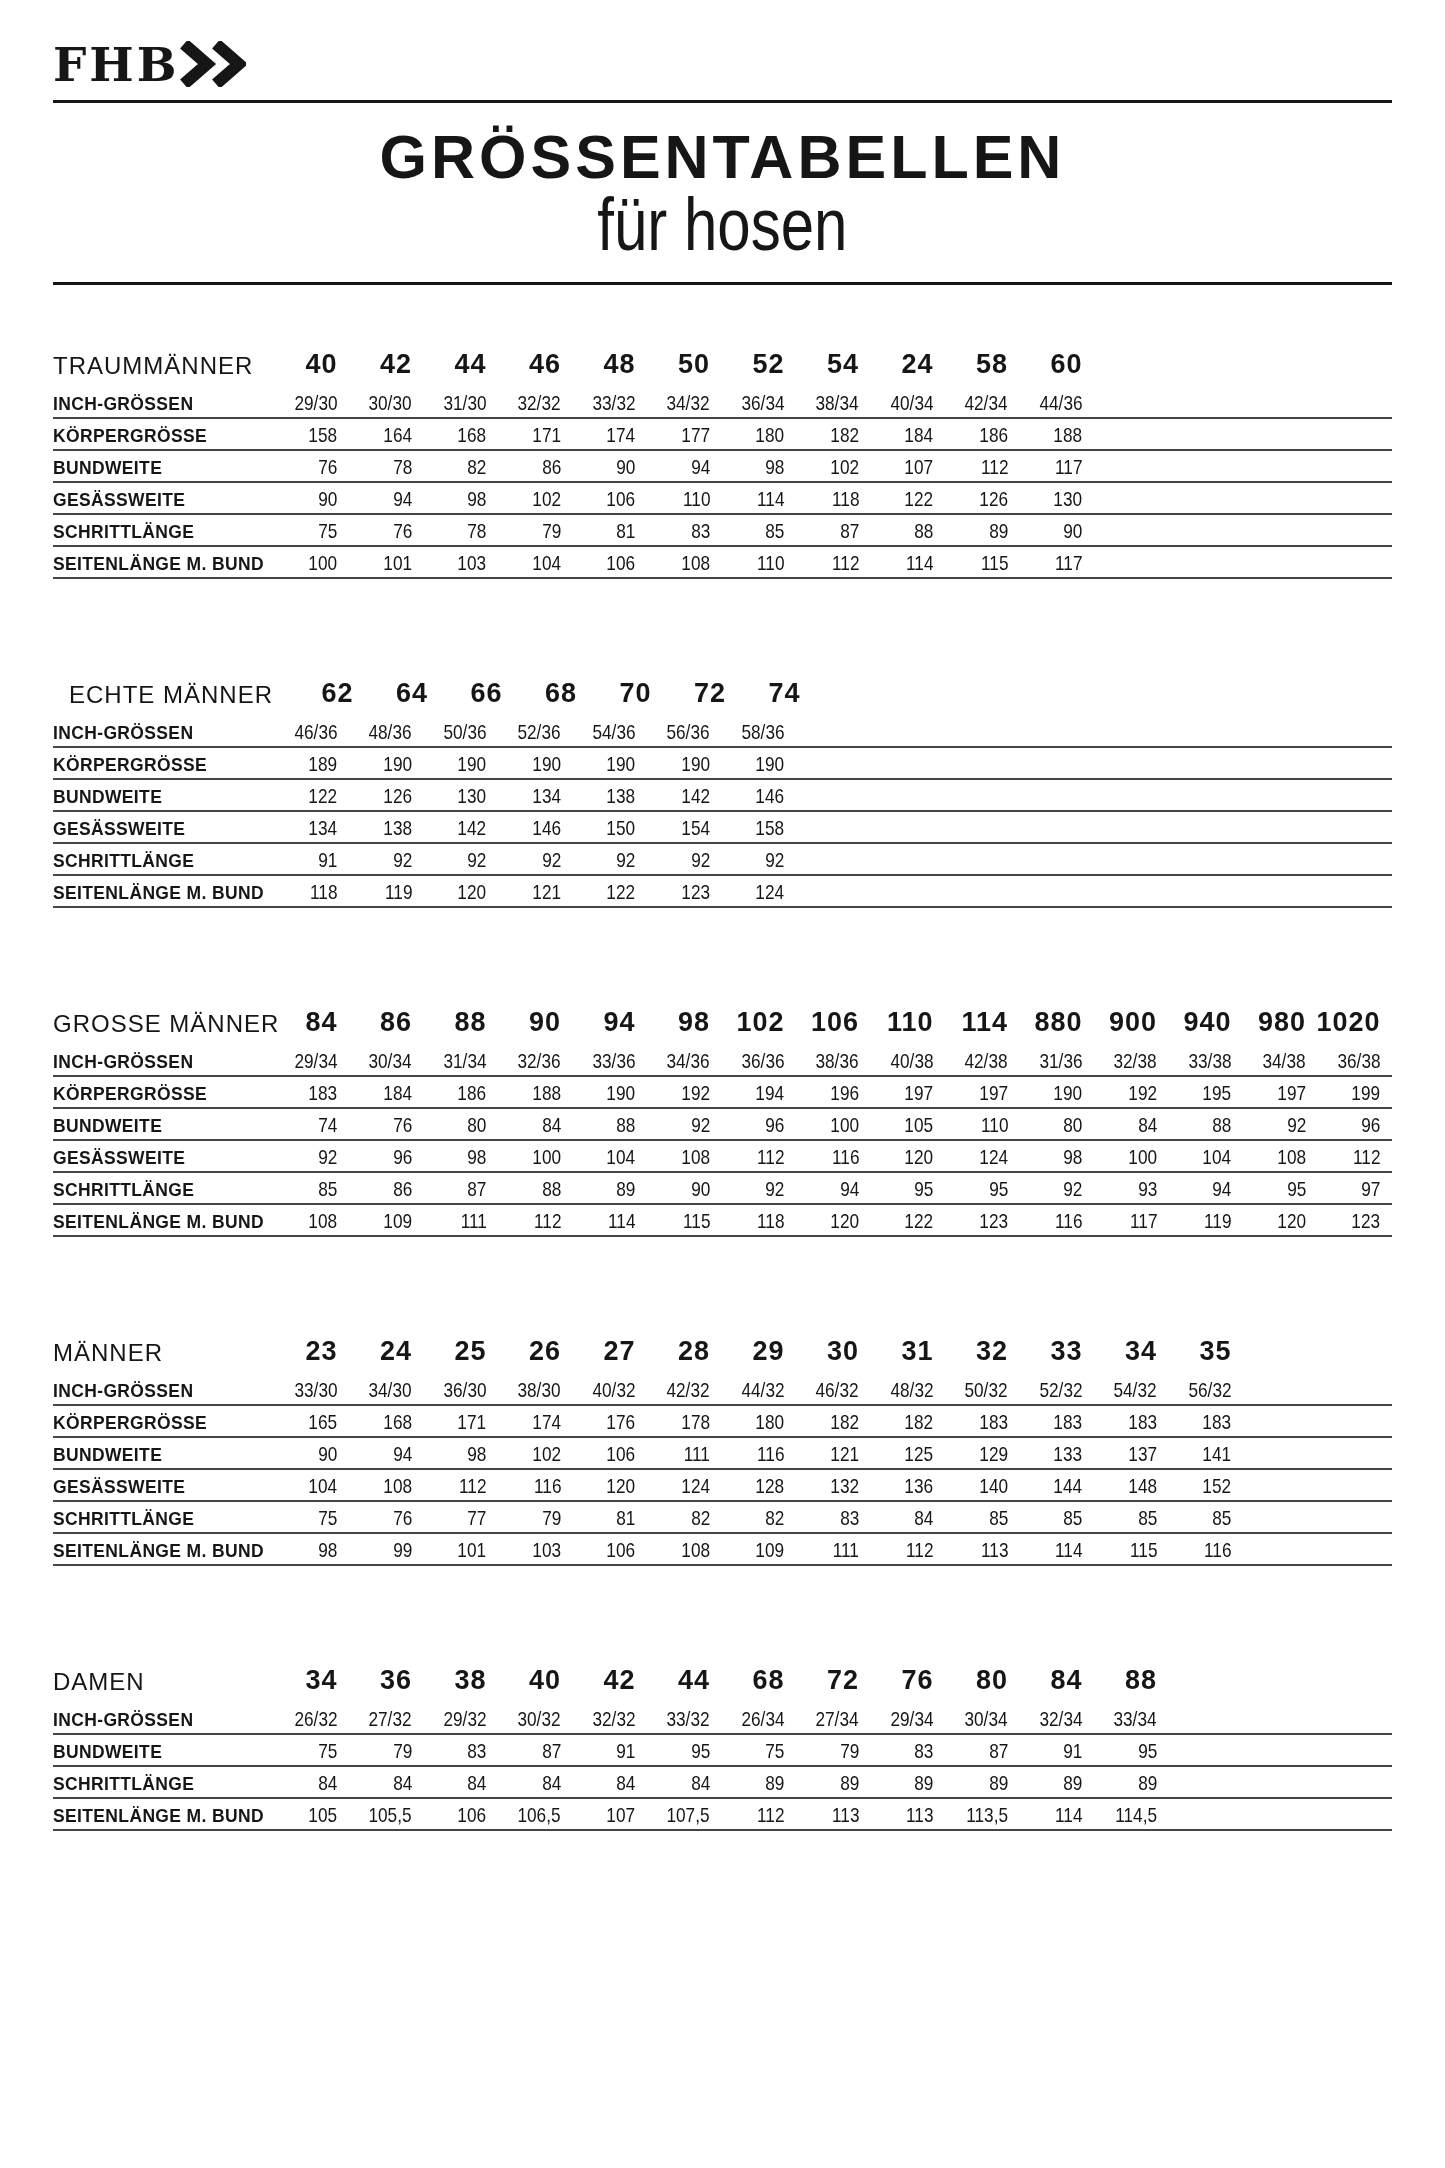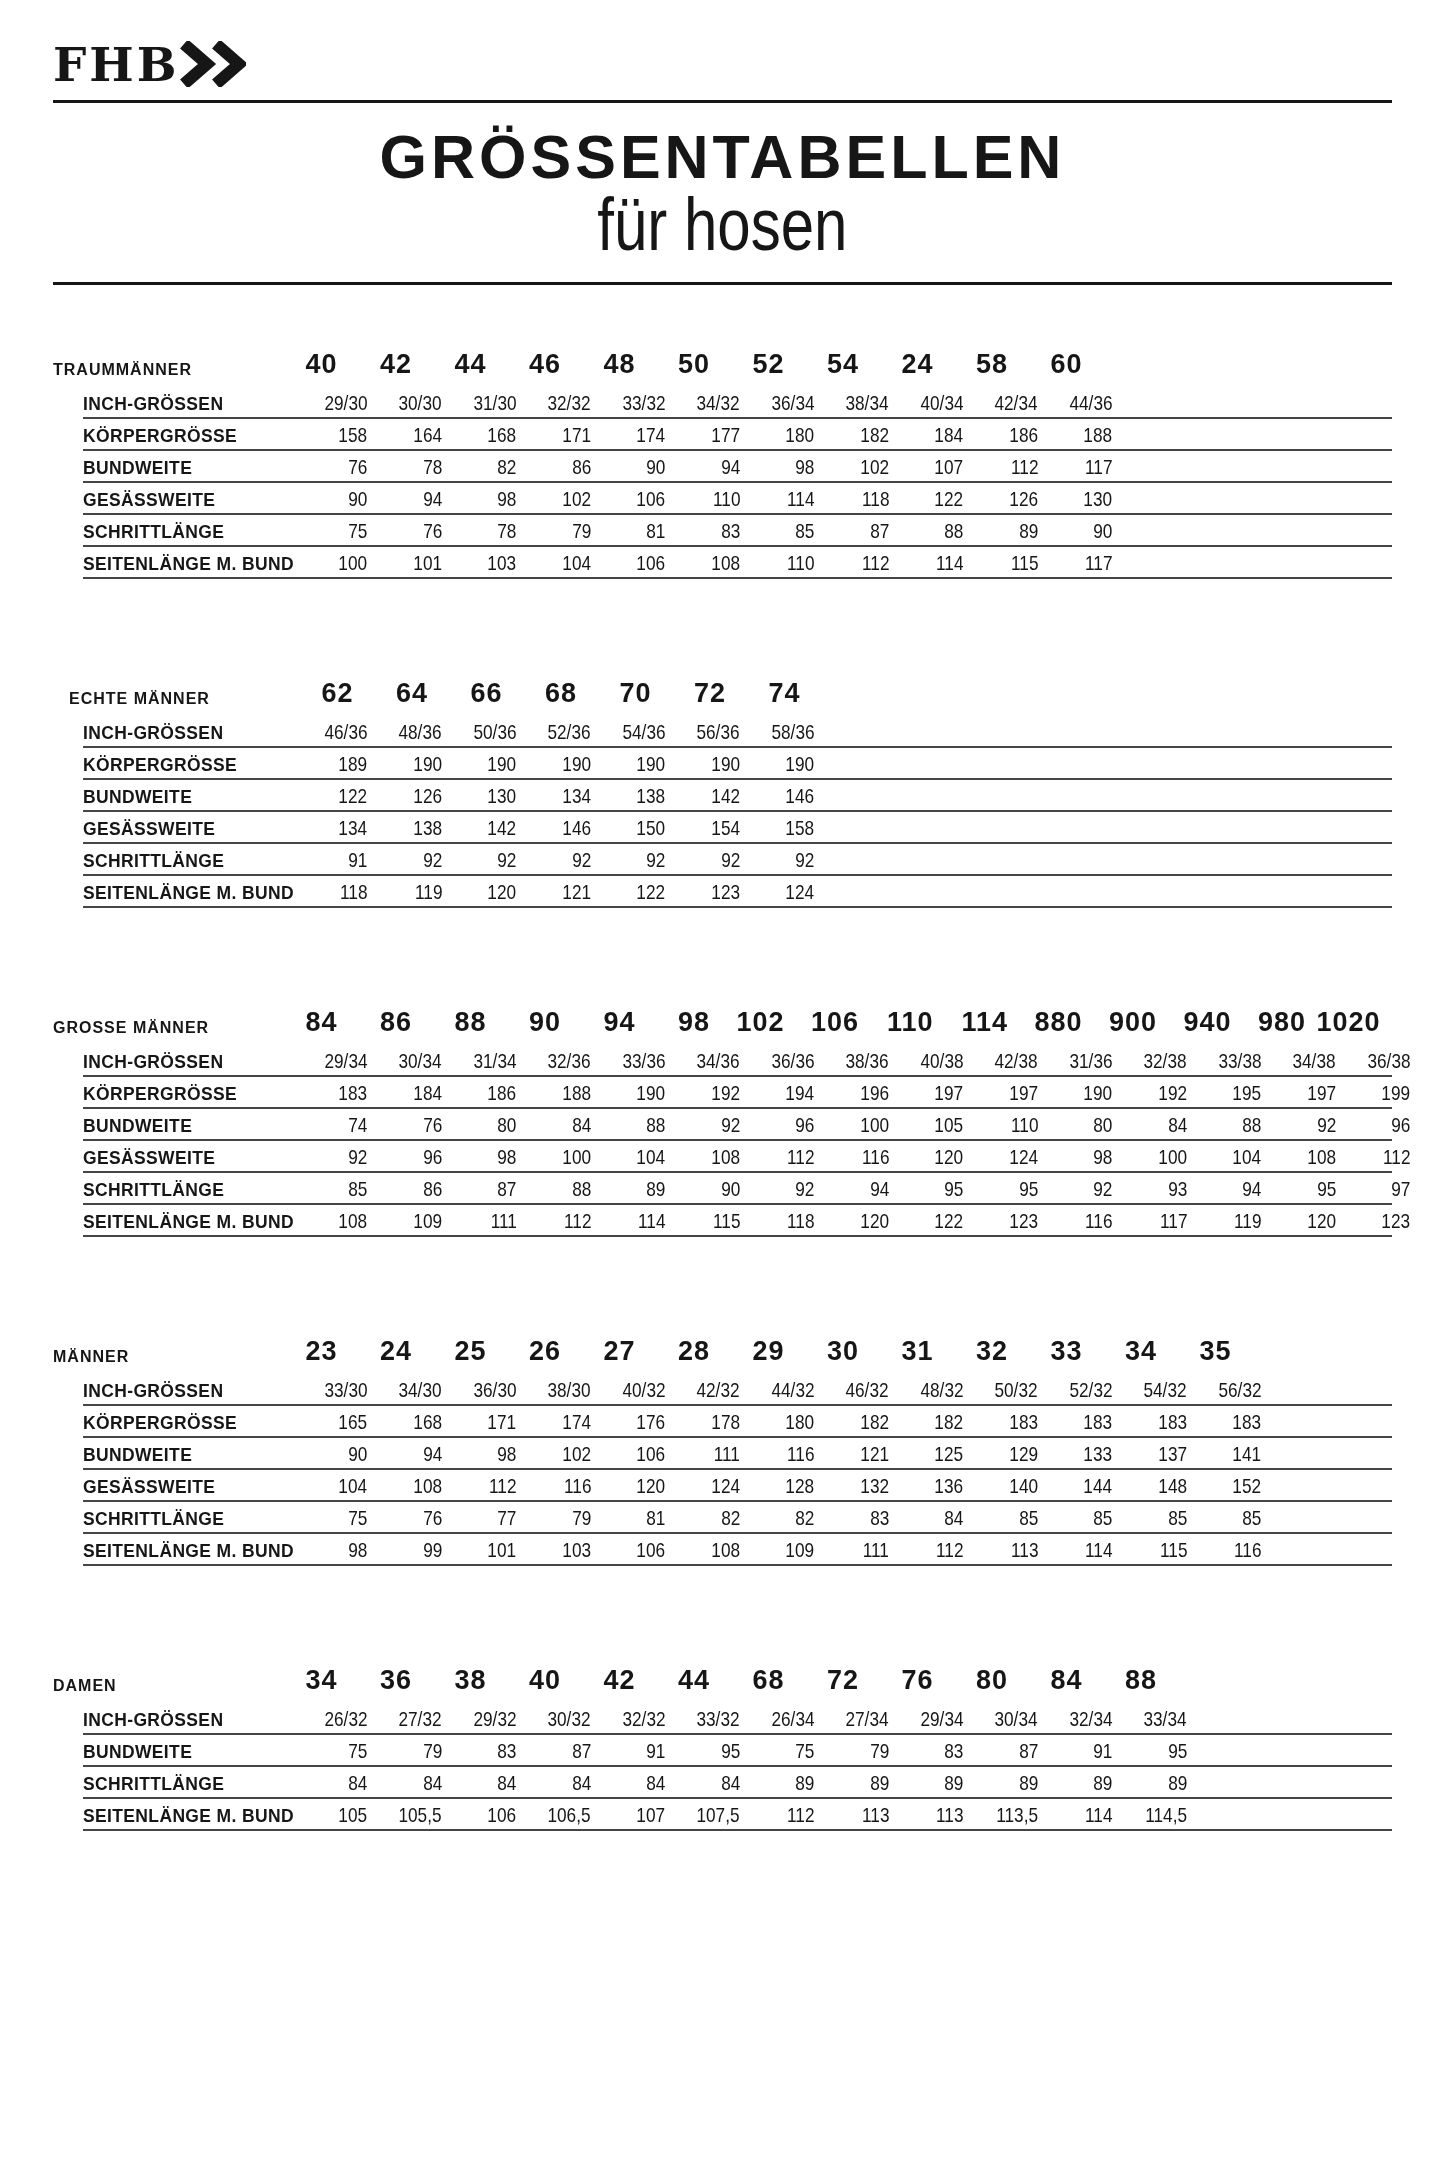--- a/index.html
+++ b/index.html
@@ -35,24 +35,24 @@
     transform: scaleX(0.80); transform-origin: center bottom;
   }
 
   
   .tables-container { margin-top: 50px; }
   .size-table { }
   .size-table + .size-table { margin-top: 85px; }
 
   .trow { display: grid; align-items: end; }
   .thead { height: 52px; padding-bottom: 9px; }
-  .tname { font-size: 16px; font-weight: 700; letter-spacing: 1px; white-space: nowrap; line-height: 1; }
+  .tname { font-size: 24px; font-weight: 400; letter-spacing: 1px; white-space: nowrap; line-height: 1; }
   .tsize { text-align: right; font-size: 27px; font-weight: 700; line-height: 1; letter-spacing: 1px; }
 
-  .drow { height: 32px; border-bottom: 2px solid #454545; padding-bottom: 4px; margin-left: 30px; }
+  .drow { height: 32px; border-bottom: 2px solid #454545; padding-bottom: 4px; }
   .rlabel { white-space: nowrap; line-height: 1; }
   .rlabel > span {
     display: inline-block; font-size: 19px; font-weight: 700; letter-spacing: .4px;
     transform: scaleX(0.92); transform-origin: left bottom;
   }
   .dval { text-align: right; line-height: 1; }
   .dval > span {
     display: inline-block; font-size: 21px;
     transform: scaleX(0.82); transform-origin: right bottom;
   }

